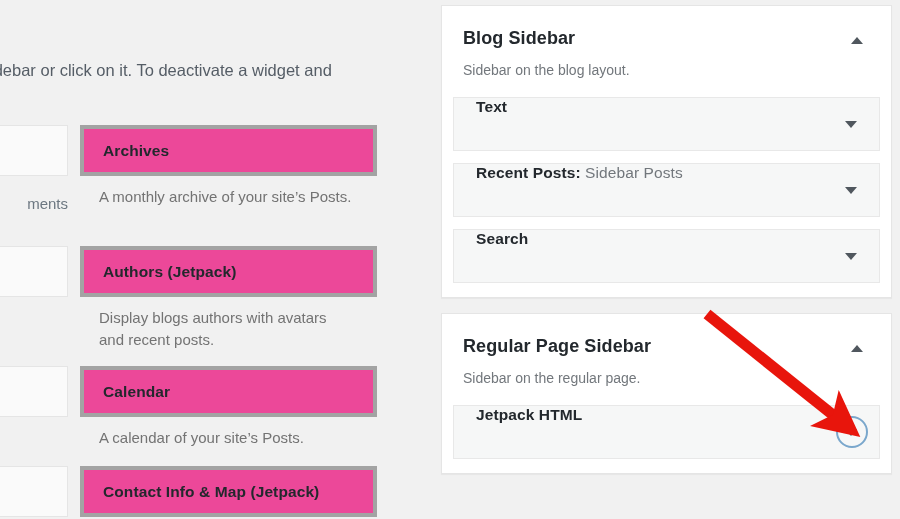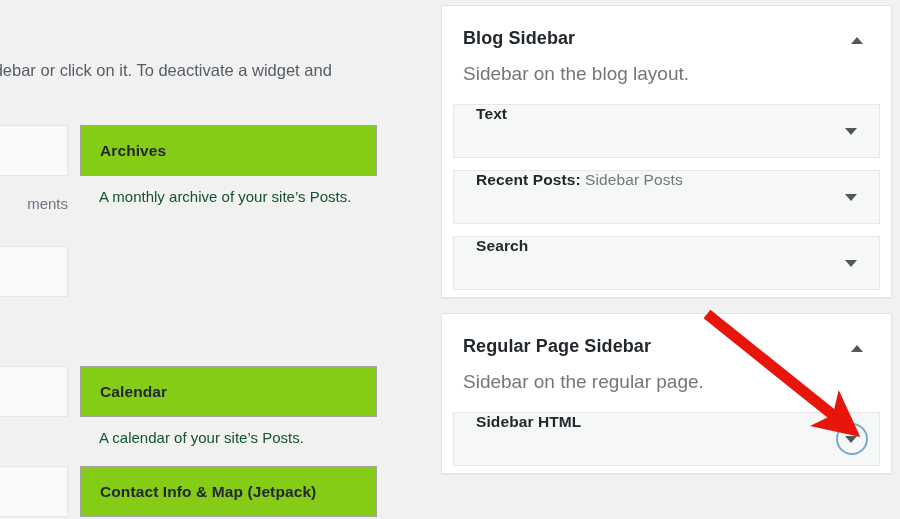--- a/index.html
+++ b/index.html
@@ -32,38 +32,38 @@
     left: -40px;
     width: 108px;
   }
   .widget-col-main {
     position: absolute;
     left: 80px;
     width: 297px;
   }
 
   .widget-card {
-    background: #84cc16;
-    border: 1px solid #a3a3a3;
+    background: #ec4899;
+    border: 4px solid #a3a3a3;
     height: 51px;
     display: flex;
     align-items: center;
     padding: 0 19px;
     text-align: right;
   }
   .widget-card-title {
     font-size: 15.5px;
     font-weight: bold;
     color: #23282d;
     letter-spacing: 0.1px;
     white-space: nowrap;
   }
   .widget-desc {
     font-size: 15px;
-    color: #14532d;
+    color: #737373;
     line-height: 1.45;
     padding: 10px 19px 0 19px;
     white-space: normal;
   }
   .widget-desc.nowrap { white-space: nowrap; }
   .partial-card {
     background: #fafafa;
     border: 1px solid #e5e5e5;
     height: 51px;
   }
@@ -87,21 +87,21 @@
     padding: 22px 24px 0 21px;
   }
   .panel-title {
     font-size: 18px;
     font-weight: bold;
     color: #23282d;
     line-height: 1.2;
     letter-spacing: 0.1px;
   }
   .panel-sub {
-    font-size: 19px;
+    font-size: 14px;
     color: #72777c;
     margin-top: 11px;
     line-height: 1.4;
   }
   .panel-toggle {
     position: absolute;
     right: 26px;
     top: 26px;
     width: 16px; height: 16px;
     display: flex;
@@ -197,20 +197,24 @@
   <div class="widget-col-main">
 
     <div style="position:absolute; left:0; top:125px; width:297px;">
       <div class="widget-card">
         <span class="widget-card-title">Archives</span>
       </div>
       <div class="widget-desc nowrap">A monthly archive of your site’s Posts.</div>
     </div>
 
     <div style="position:absolute; left:0; top:246px; width:297px;">
+      <div class="widget-card">
+        <span class="widget-card-title">Authors (Jetpack)</span>
+      </div>
+      <div class="widget-desc" style="width:275px;">Display blogs authors with avatars and recent posts.</div>
     </div>
 
     <div style="position:absolute; left:0; top:366px; width:297px;">
       <div class="widget-card">
         <span class="widget-card-title">Calendar</span>
       </div>
       <div class="widget-desc nowrap">A calendar of your site’s Posts.</div>
     </div>
 
     <div style="position:absolute; left:0; top:466px; width:297px;">
@@ -259,21 +263,21 @@
     <div class="panel-head">
       <div class="panel-title">Regular Page Sidebar</div>
       <div class="panel-sub">Sidebar on the regular page.</div>
       <div class="panel-toggle">
         <span class="tri-up"></span>
       </div>
     </div>
     <div class="panel-body" style="padding-top:17px;">
 
       <div class="sb-widget">
-        <span class="sb-widget-title">Sidebar HTML</span>
+        <span class="sb-widget-title">Jetpack HTML</span>
         <span class="sb-toggle">
           <span class="tri-down"></span>
         </span>
         <span class="focus-ring"></span>
       </div>
 
     </div>
   </div>
 
   <svg class="arrow-overlay" viewBox="0 0 900 519">

